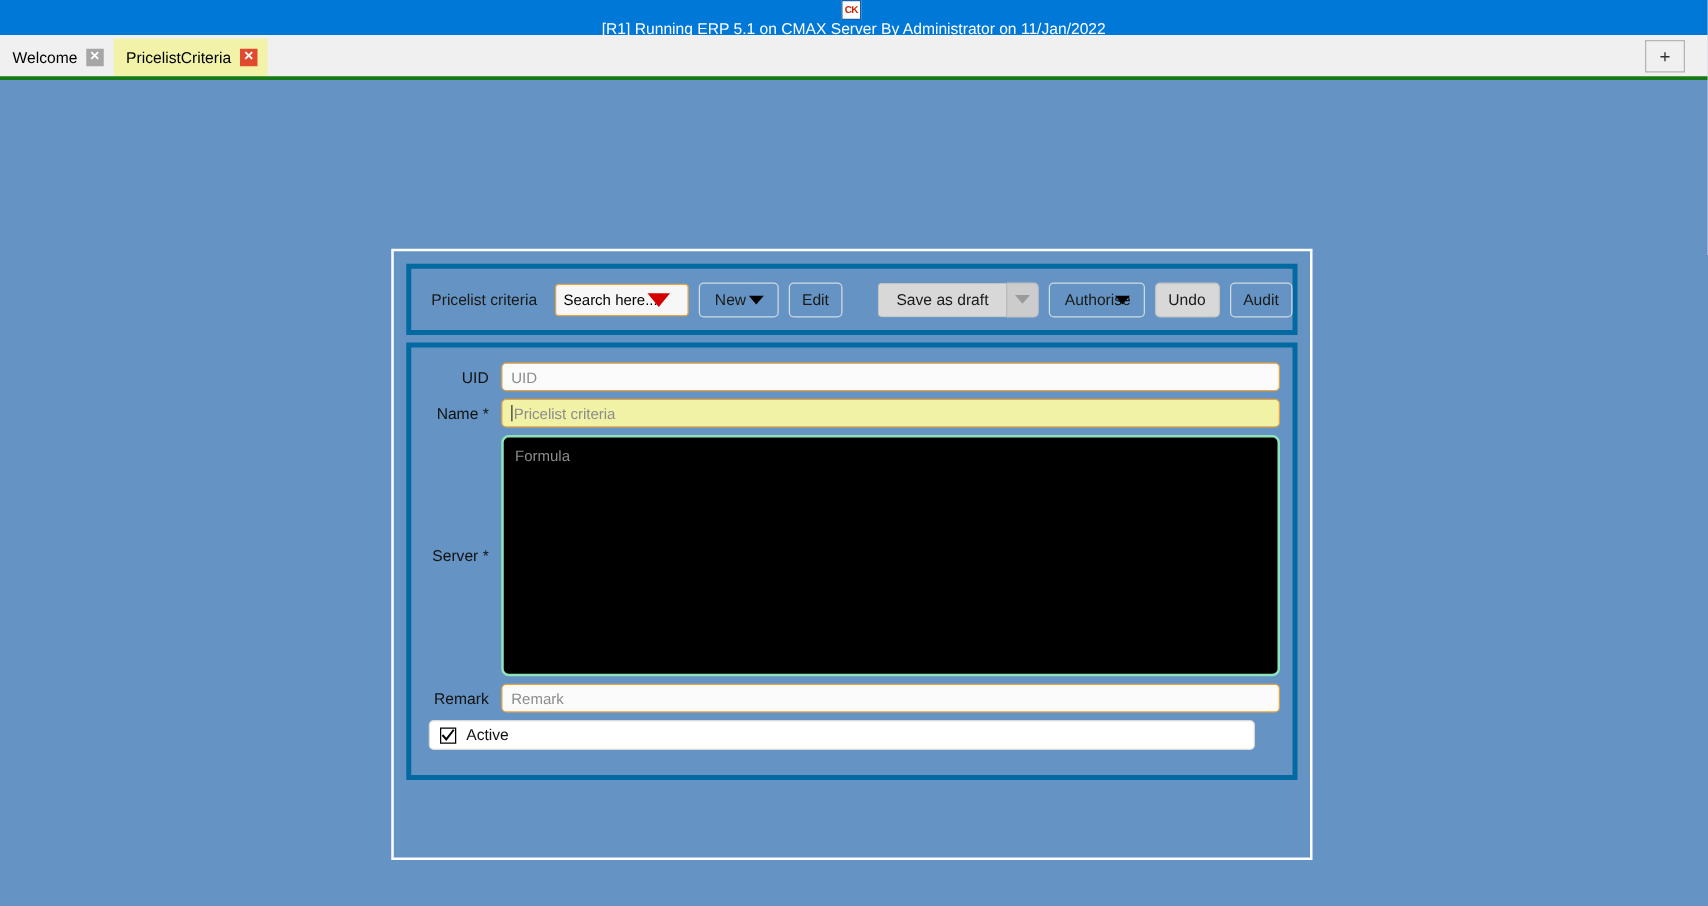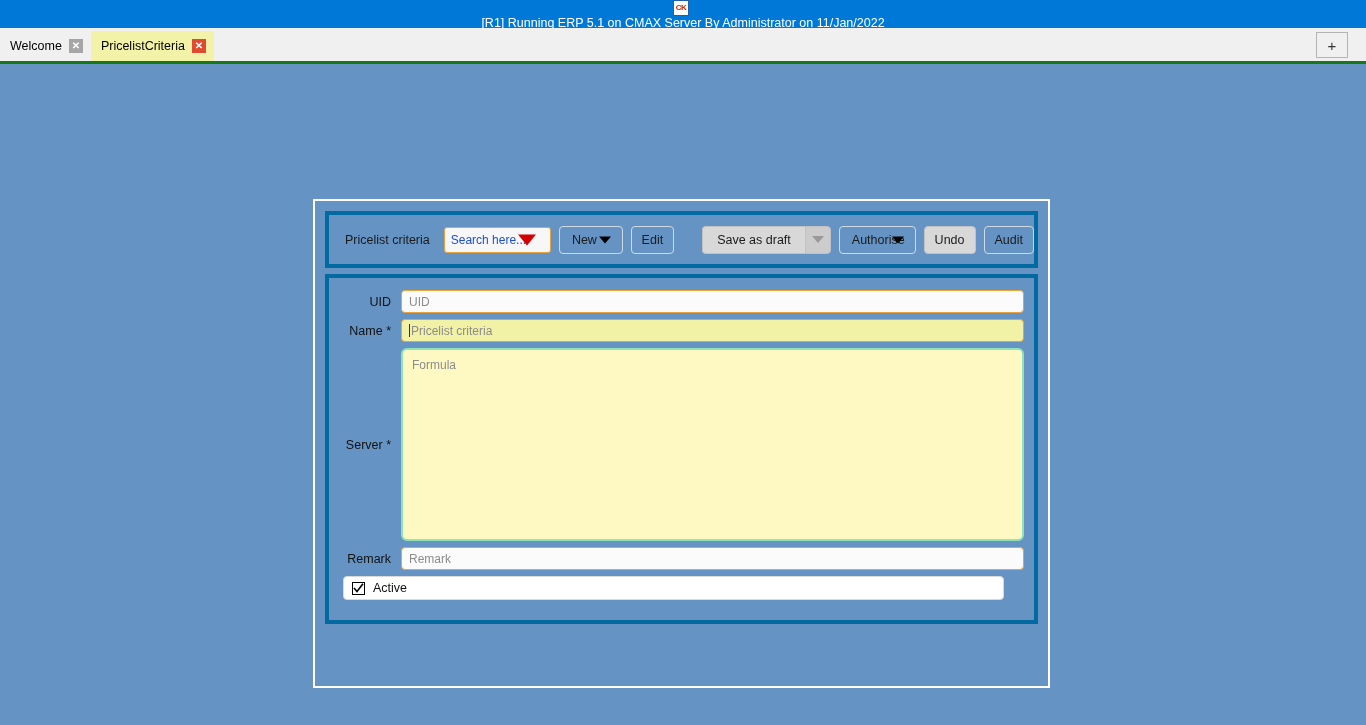--- a/index.html
+++ b/index.html
@@ -117,21 +117,21 @@
   #search-box {
     width: 150px; height: 26px;
     background: #f7f7f7;
     border: 1px solid #e8a33d;
     border-radius: 3px;
     display: flex; align-items: center;
     padding: 0 6px;
     position: relative;
   }
   #search-placeholder {
-    font-size: 12px; color: #1d4ed8;
+    font-size: 12px; color: #000000;
   }
   #search-caret {
     position: absolute; right: 14px; top: 50%;
     transform: translateY(-50%);
     width: 0; height: 0;
     border-left: 9px solid transparent;
     border-right: 9px solid transparent;
     border-top: 11px solid #d40000;
   }
 
@@ -220,21 +220,21 @@
     background: #333333;
     margin-right: 1px;
     vertical-align: middle;
   }
   #formula-row { align-items: stretch; }
   #formula-row .row-label {
     display: flex; align-items: center; justify-content: flex-end;
   }
   #formula-area {
     flex: 1 1 auto; height: 193px;
-    background: #fef9c3;
+    background: #000000;
     border: 2px solid #8fe3b8;
     border-radius: 6px;
     padding: 8px 9px;
     font-size: 12px; color: #8c8c8c;
   }
   #active-bar {
     margin-top: 6px;
     height: 24px;
     background: #ffffff;
     border: 1px solid #d9d9d9;

